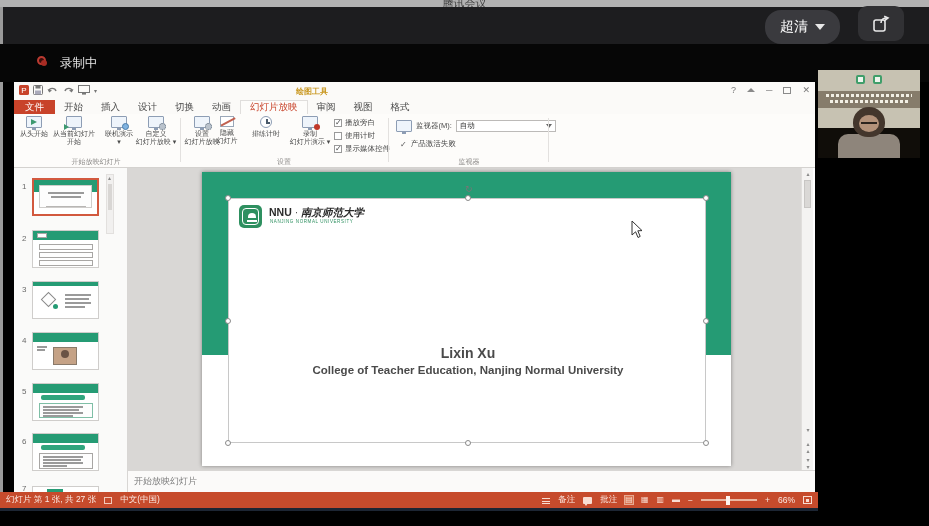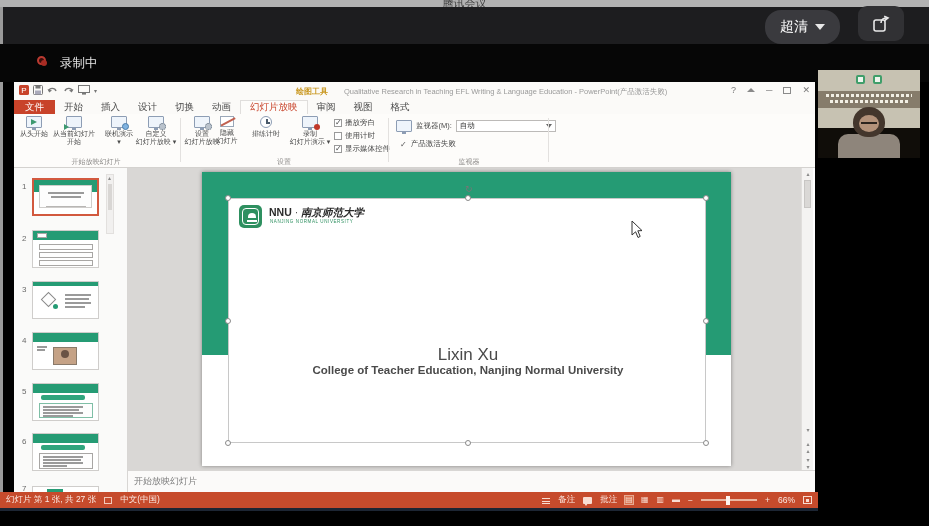--- a/index.html
+++ b/index.html
@@ -98,21 +98,21 @@
   .slide-box{position:absolute;left:26px;top:26px;width:478px;height:245px;background:#fff;border:1px solid #c8c8c8;}
   .handle{position:absolute;width:6px;height:6px;border-radius:50%;background:#fff;border:1px solid #8a8a8a;}
   .rot-handle{position:absolute;left:236px;top:-15px;font-size:9px;color:#777;}
   .nnu-logo{position:absolute;left:10px;top:6px;width:23px;height:23px;border-radius:5px;background:#2e9060;}
   .nnu-emblem{position:absolute;left:3px;top:3px;width:17px;height:17px;border:1.5px solid #fff;border-radius:4px;}
   .nnu-dome{position:absolute;left:4.5px;top:4px;width:8px;height:5px;border-radius:5px 5px 0 0;background:#fff;}
   .nnu-base{position:absolute;left:3.5px;top:11px;width:10px;height:2px;background:#fff;}
   .logo-row{position:absolute;left:40px;top:7px;font-size:10.5px;font-weight:bold;color:#2b2b2b;white-space:nowrap;}
   .logo-en{position:absolute;left:41px;top:20px;font-size:4.5px;letter-spacing:.6px;color:#2e9060;white-space:nowrap;}
   .s-title{position:absolute;left:0;top:48px;width:478px;text-align:center;font-size:23px;line-height:31px;font-weight:bold;color:#404040;}
-  .s-author{position:absolute;left:0;top:146px;width:478px;text-align:center;font-size:17px;font-weight:normal;color:#4a4a4a;}
+  .s-author{position:absolute;left:0;top:146px;width:478px;text-align:center;font-size:14px;font-weight:bold;color:#4a4a4a;}
   .s-affil{position:absolute;left:0;top:165px;width:478px;text-align:center;font-size:11.5px;font-weight:bold;color:#4a4a4a;}
   .cursor{position:absolute;left:428px;top:48px;}
 
   
   .vscroll{left:787px;top:86px;width:12px;height:302px;background:#f4f3f2;border-left:1px solid #e0dedc;
     font-size:6px;color:#8a8a8a;text-align:center;}
   .vs-thumb{position:absolute;left:2px;top:12px;width:7px;height:28px;background:#dad8d6;border:1px solid #c8c6c4;}
   .vs-g{position:absolute;left:0;width:12px;}
 
   
@@ -197,21 +197,20 @@
         <path d="M9 6 C9 2.5 3 2.5 2 6" fill="none" stroke="#777" stroke-width="1.4"></path>
           <path d="M10.5 4 L8.8 7.5 L6 5.5 Z" fill="#777"></path>
       </svg>
       <svg width="12" height="10">
         <rect x="0.5" y="0.5" width="11" height="7" fill="none" stroke="#777"></rect>
           <rect x="4" y="8" width="4" height="1.6" fill="#777"></rect>
       </svg>
       <span style="font-size:6px;color:#777">▾</span>
     </div>
     <div class="abs ctx-tools">绘图工具</div>
-    <div class="abs ppt-title">Qualitative Research in Teaching EFL Writing &amp; Language Education - PowerPoint(产品激活失败)</div>
     <div class="abs win-controls">
       <span>?</span>
       <span class="wc-caret"></span>
       <span>─</span>
       <span class="wc-box"></span>
       <span>✕</span>
     </div>
     <div class="abs signin">登录</div>
 
     <div class="abs tabrow">

